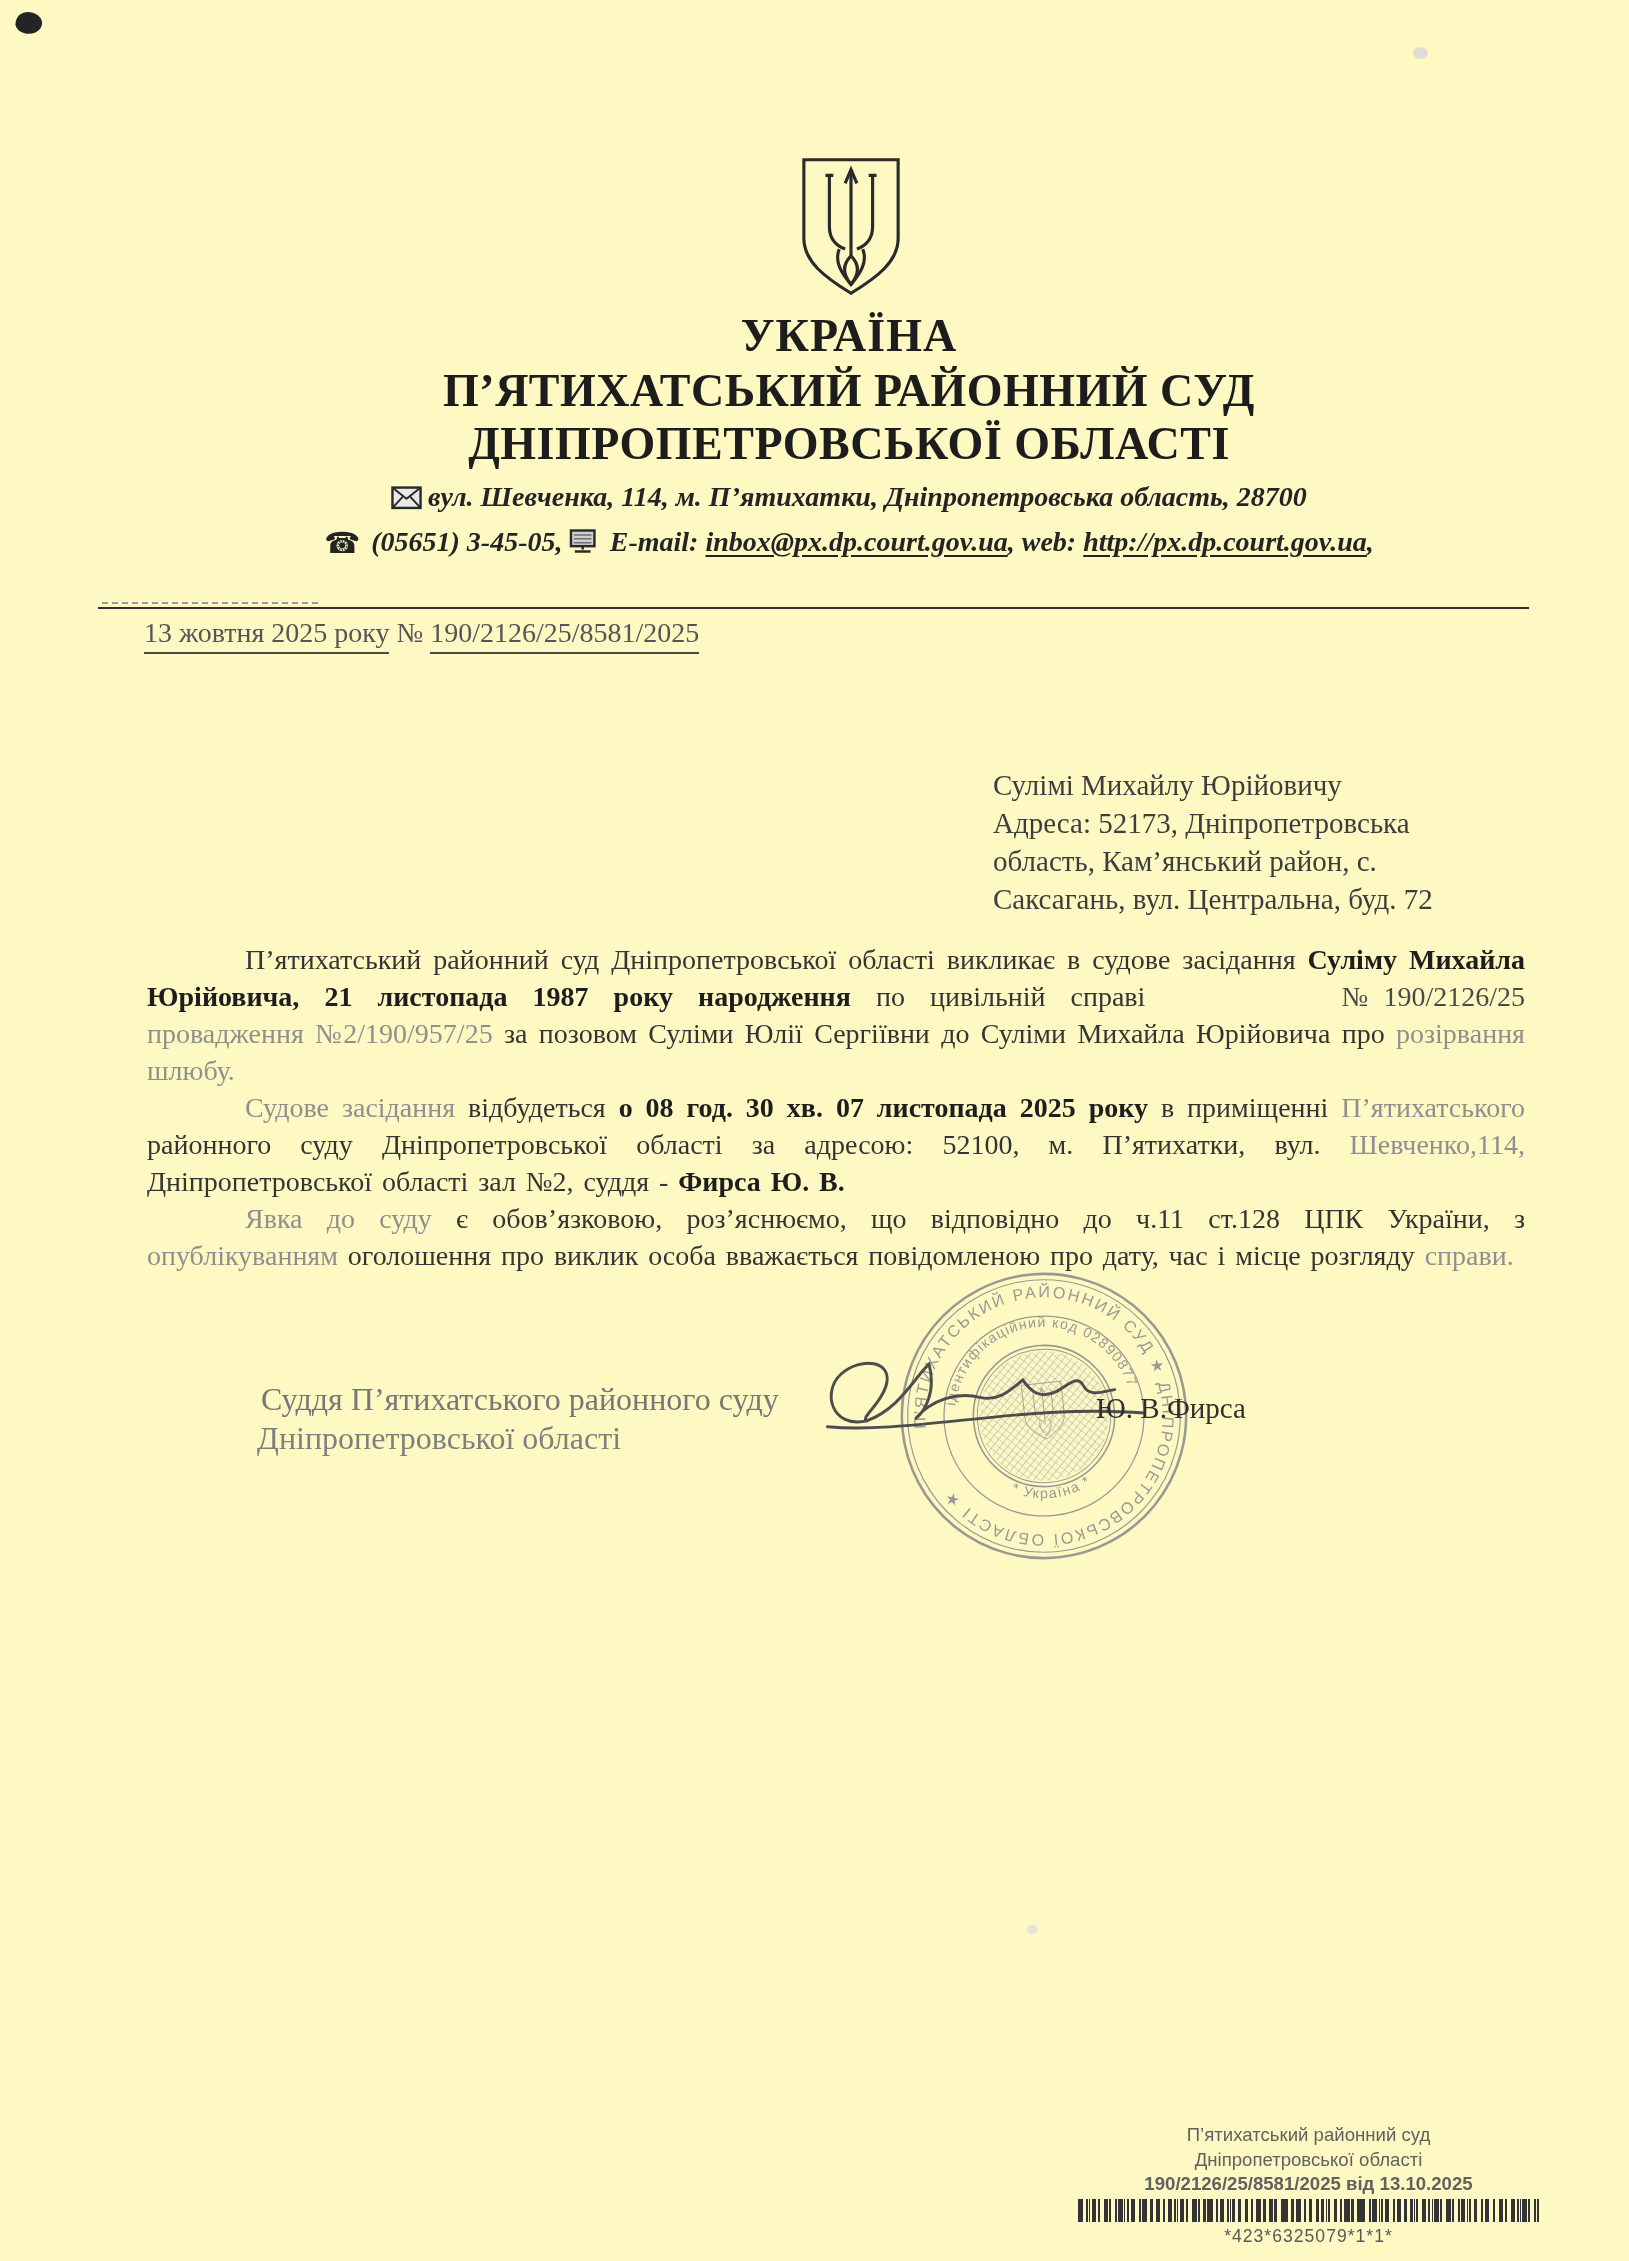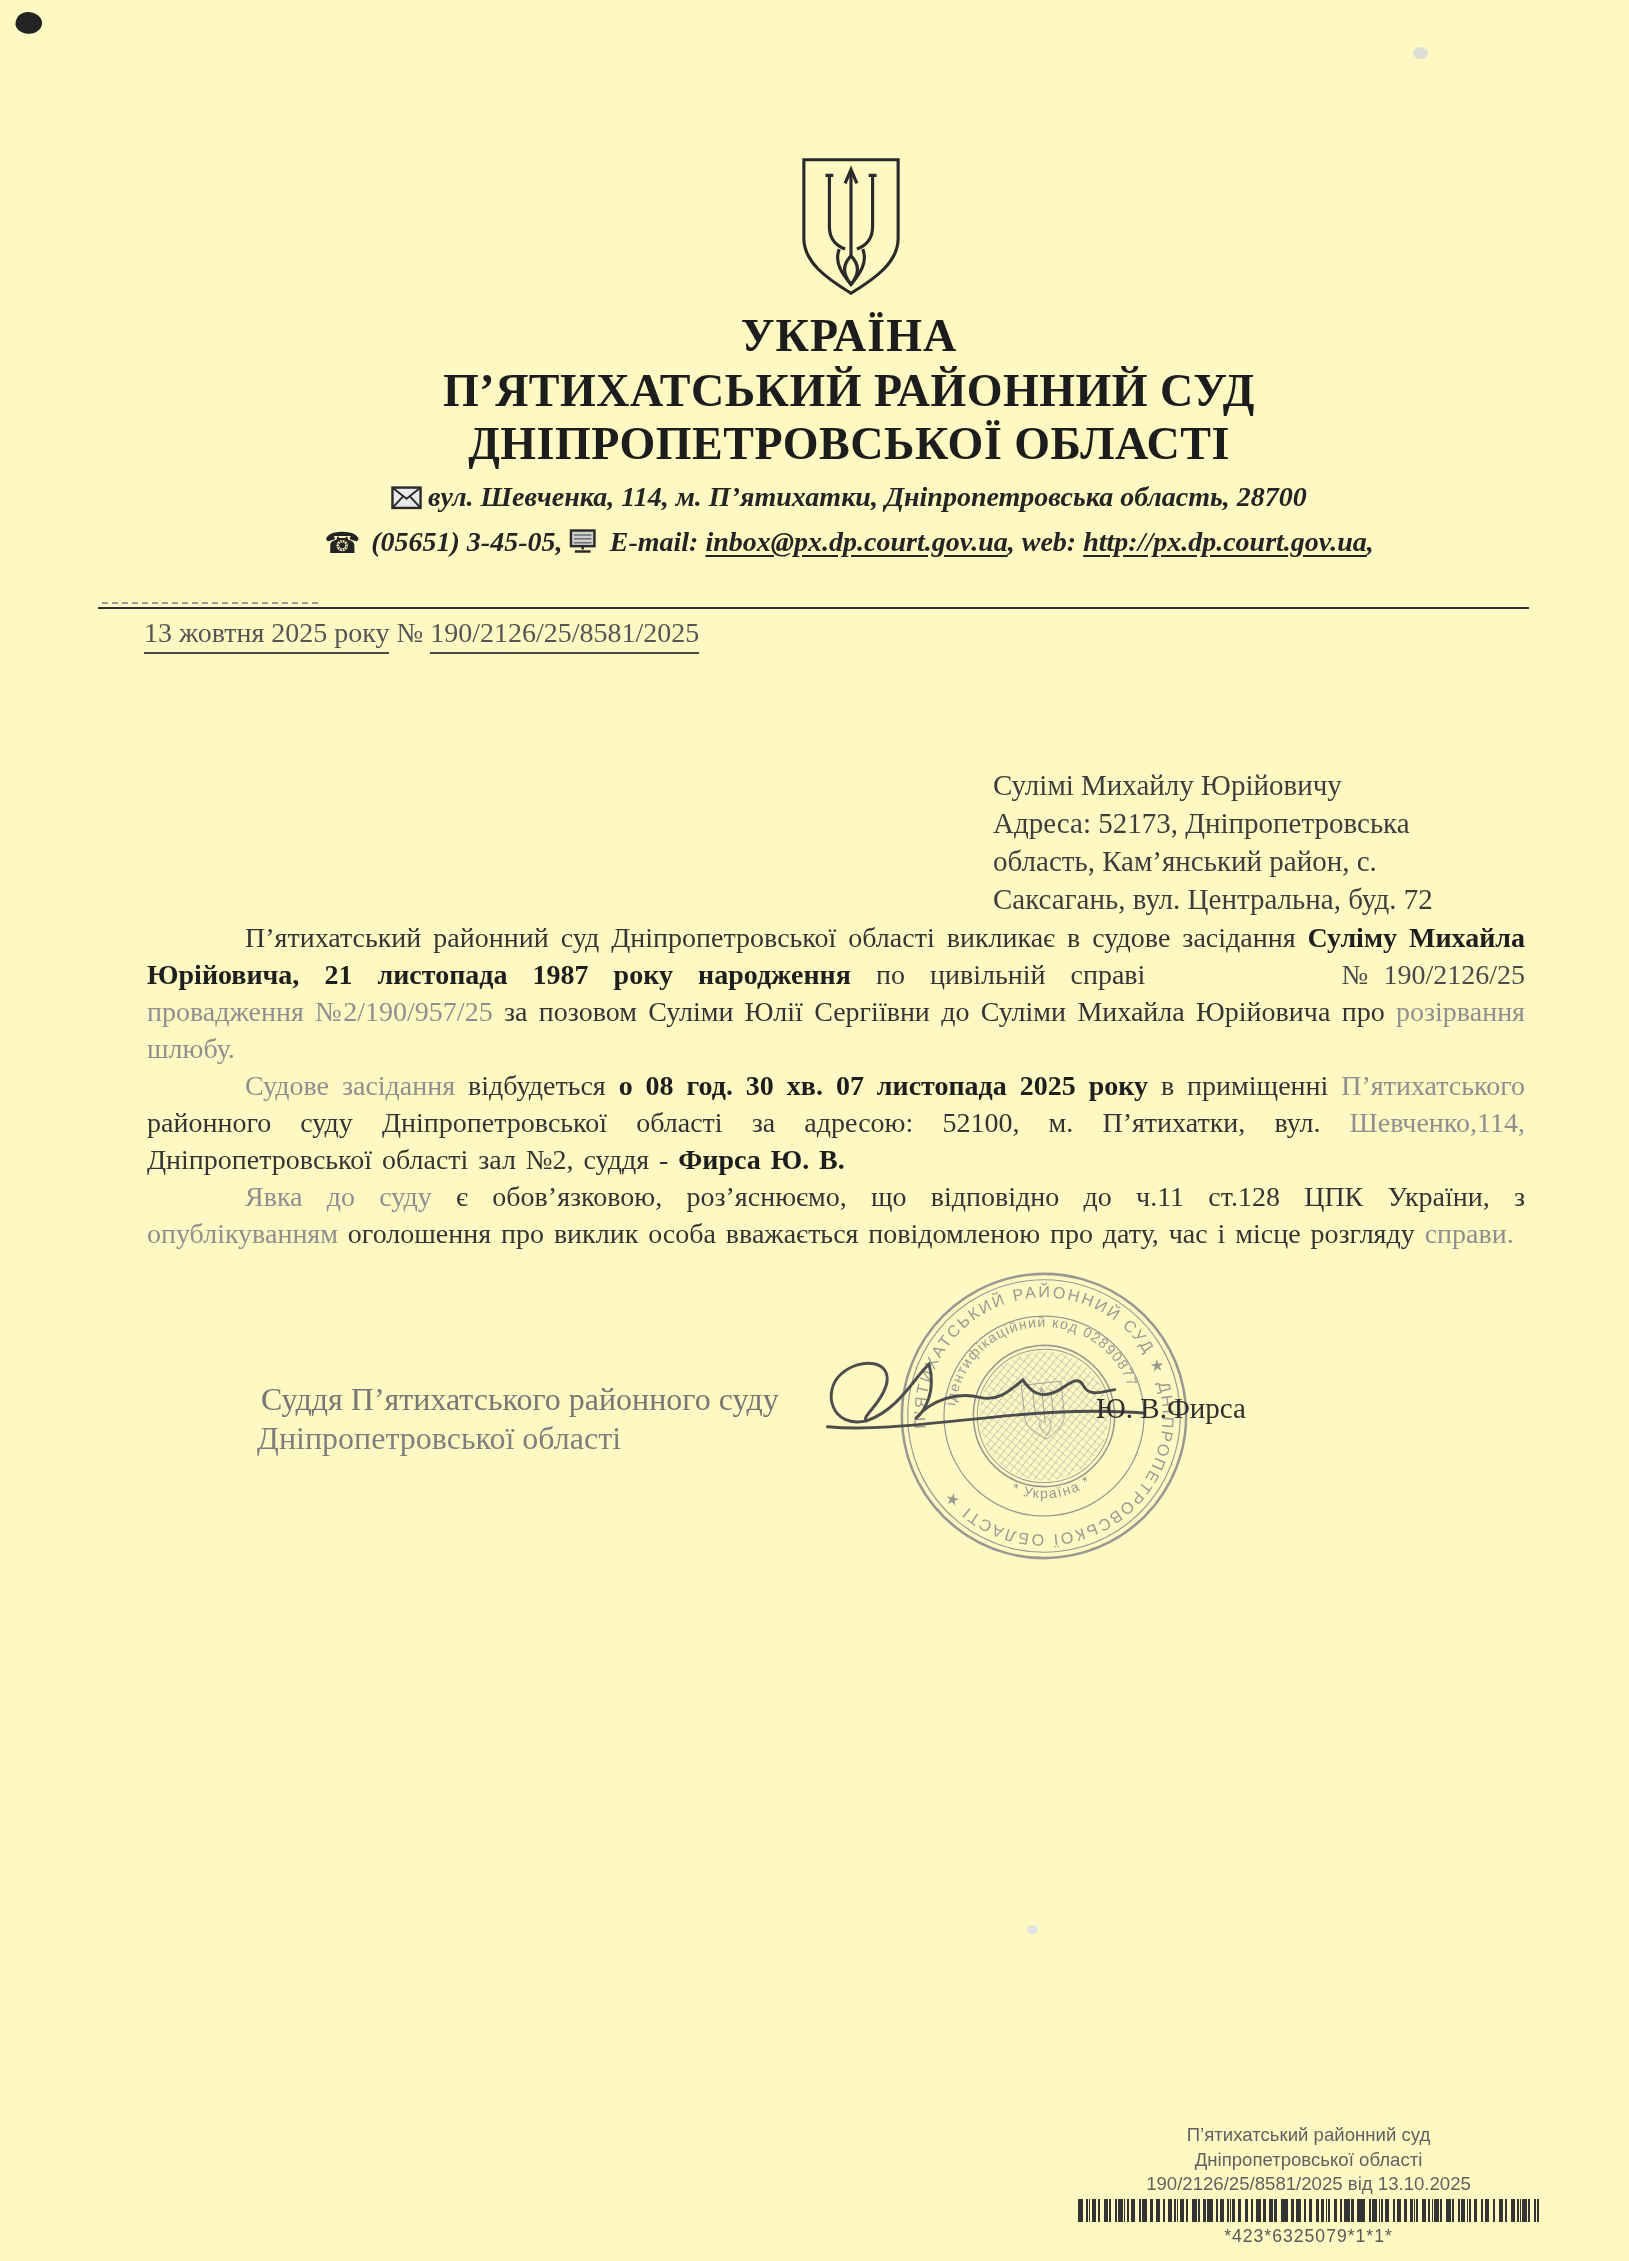--- a/index.html
+++ b/index.html
@@ -25,36 +25,36 @@
   .icon-inline{display:inline-block;vertical-align:-3.9px;margin:0 5.9px 0 0;}
   .phone-glyph{font-family:"DejaVu Sans",sans-serif;font-style:normal;font-size:29px;vertical-align:-2px;margin-right:3.9px;}
   
   .rule{position:absolute;left:98px;top:607px;width:1431px;height:0;border-top:2.9px solid #2f2f2f;}
   .rule:before{content:"";position:absolute;left:3.9px;top:-6.9px;width:216px;border-top:2px dashed #9a9a9a;}
   .dateline{position:absolute;left:144px;top:617px;font-size:28px;color:#555555;white-space:nowrap;}
   .u{border-bottom:2px solid #4a4a4a;padding-bottom:4px;}
   
   .recipient{position:absolute;left:993px;top:766px;width:510px;font-size:29px;color:#3d3d3d;line-height:38px;}
   
-  .bodytext{position:absolute;left:147px;top:919px;width:1378px;font-size:28px;line-height:37px;color:#343434;text-align:justify;word-spacing:2.9px;}
+  .bodytext{position:absolute;left:147px;top:941px;width:1378px;font-size:28px;line-height:37px;color:#343434;text-align:justify;word-spacing:2.9px;}
   .bodytext p{margin:0;text-indent:98px;}
   .b{font-weight:bold;color:#1e1e1e;}
   .f{color:#8f8f8f;}
   .gap{display:inline-block;width:181px;}
   .caseno{color:#4a4a4a;}
   
   .sig{position:absolute;left:261px;top:1380px;font-size:32px;color:#777777;line-height:39px;}
   .sig .l2{margin-left:-3.9px;color:#7f7f7f;}
   .sig-name{position:absolute;left:1096px;top:1392px;font-size:29px;color:#2f2f2f;}
   .signature-svg{position:absolute;left:821px;top:1331px;width:431px;height:127px;}
   .stamp{position:absolute;left:896px;top:1268px;width:296px;height:296px;opacity:.88;transform:rotate(-6deg);}
   
   .footer{position:absolute;left:1078px;top:2123px;width:461px;text-align:center;
     font-family:"Liberation Sans","DejaVu Sans",sans-serif;color:#616161;font-size:18.6px;line-height:24.5px;}
-  .footer .num{white-space:nowrap;}
+  .footer .num{white-space:nowrap;font-weight:bold;}
   .barcode{margin:2.9px 0 2px 0;height:22.5px;width:461px;
     border-left:2.9px solid #343434;border-right:2.9px solid #343434;box-sizing:border-box;
     background-image:
       repeating-linear-gradient(90deg,#343434 0 2px,transparent 2px 5.9px),
       repeating-linear-gradient(90deg,#343434 0 1px,transparent 1px 8.8px),
       repeating-linear-gradient(90deg,#343434 0 2.9px,transparent 2.9px 12.7px);
   }
   .code{font-size:17.6px;color:#585858;letter-spacing:1px;}
 </style>
 </head>

